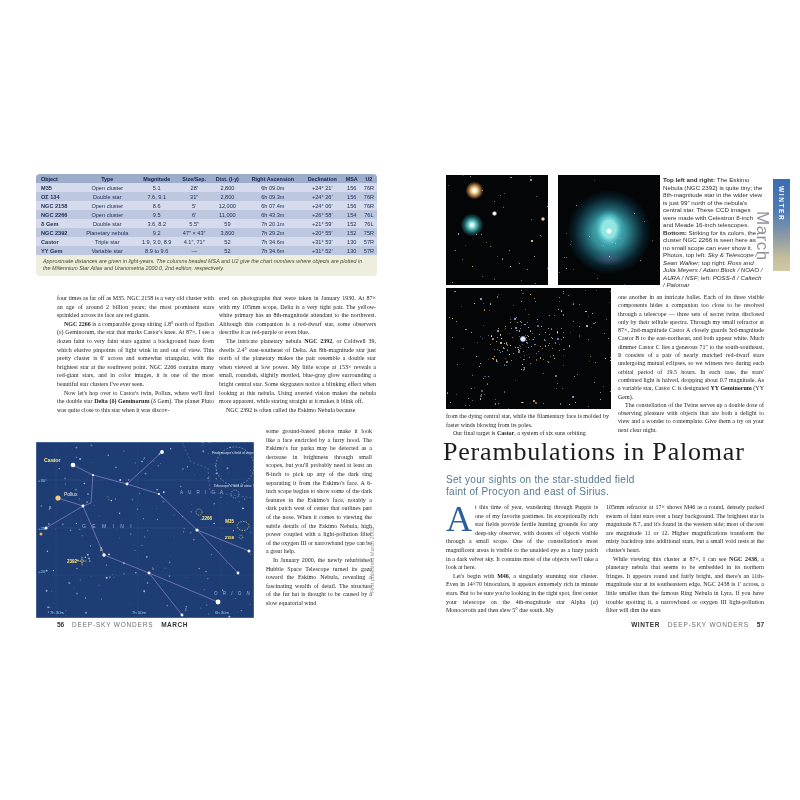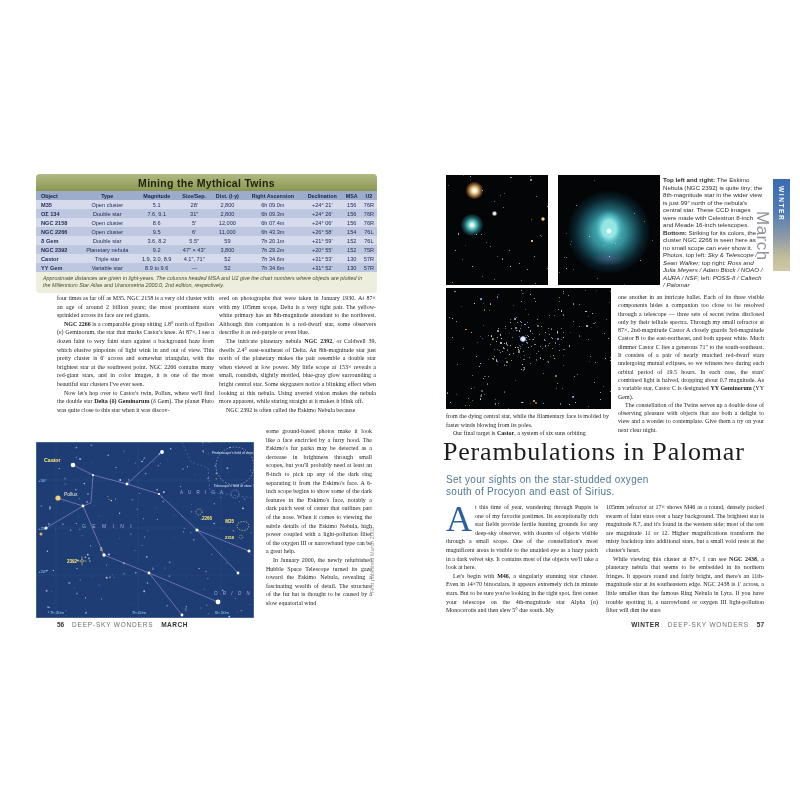--- a/index.html
+++ b/index.html
@@ -94,21 +94,20 @@
   .f-right{left:430px;width:334px;text-align:right;}
 </style>
 </head>
 <body>
 
 <div>
 
   <div>
 
     <section class="table-panel">
-      <div class="table-title">Mining the Mythical Twins</div>
       <table id="obj-table">
         <thead>
             <tr>
               <th>Object</th>
               <th>Type</th>
               <th>Magnitude</th>
               <th>Size/Sep.</th>
               <th>Dist. (l-y)</th>
               <th>Right Ascension</th>
               <th>Declination</th>
@@ -852,21 +851,21 @@
     <div class="bodycol colR">
         <p class="ni"><span>one another in an intricate ballet. Each of its three visible components hides a companion too close to be resolved through a telescope — three sets of secret twins disclosed only by their telltale spectra. Through my small refractor at 87×, 2nd-magnitude Castor A closely guards 3rd-magnitude Castor B to the east-northeast, and both appear white. Much dimmer Castor C lies a generous 71″ to the south-southeast. It consists of a pair of nearly matched red-dwarf stars undergoing mutual eclipses, so we witness two during each orbital period of 19.5 hours. In each case, the stars' combined light is halved, dropping about 0.7 magnitude. As a variable star, Castor C is designated </span><span class="b">YY Geminorum</span><span> (YY Gem).</span></p>
         <p class="ind"><span>The constellation of the Twins serves up a double dose of observing pleasure with objects that are both a delight to view and a wonder to contemplate. Give them a try on your next clear night.</span></p>
       </div>
     <div class="bodycol under-img">
         <p class="ni"><span>from the dying central star, while the filamentary face is molded by faster winds blowing from its poles.</span></p>
         <p class="ind"><span>Our final target is </span><span class="b">Castor</span><span>, a system of six suns orbiting</span></p>
       </div>
 
     <h1 class="art-title" style="margin:0;font-weight:normal;">Perambulations in Palomar</h1>
-    <div class="art-sub">Set your sights on the star-studded oxygen south of Procyon and east of Sirius.</div>
+    <div class="art-sub">Set your sights on the star-studded field faint of Procyon and east of Sirius.</div>
 
     <div class="bodycol acol1">
       <span class="dropcap">A</span>
       <span><p class="ni"><span>t this time of year, wandering through Puppis is one of my favorite pastimes. Its exceptionally rich star fields provide fertile hunting grounds for any deep-sky observer, with dozens of objects visible through a small scope. One of the constellation's most magnificent areas is visible to the unaided eye as a hazy patch in a dark velvet sky. It contains most of the objects we'll take a look at here.</span></p><p class="ind"><span>Let's begin with </span><span class="b">M46</span><span>, a singularly stunning star cluster. Even in 14×70 binoculars, it appears extremely rich in minute stars. But to be sure you're looking in the right spot, first center your telescope on the 4th-magnitude star Alpha (α) Monocerotis and then slew 5° due south. My</span></p></span>
     </div>
     <div class="bodycol acol2">
         <p class="ni"><span>105mm refractor at 17× shows M46 as a round, densely packed swarm of faint stars over a hazy background. The brightest star is magnitude 8.7, and it's found in the western side; most of the rest are magnitude 11 or 12. Higher magnifications transform the misty backdrop into additional stars, but a small void rests at the cluster's heart.</span></p>
         <p class="ind"><span>While viewing this cluster at 87×, I can see </span><span class="b">NGC 2438</span><span>, a planetary nebula that seems to be embedded in its northern fringes. It appears round and fairly bright, and there's an 11th-magnitude star at its southeastern edge. NGC 2438 is 1′ across, a little smaller than the famous Ring Nebula in Lyra. If you have trouble spotting it, a narrowband or oxygen III light-pollution filter will dim the stars</span></p>
       </div>
 

